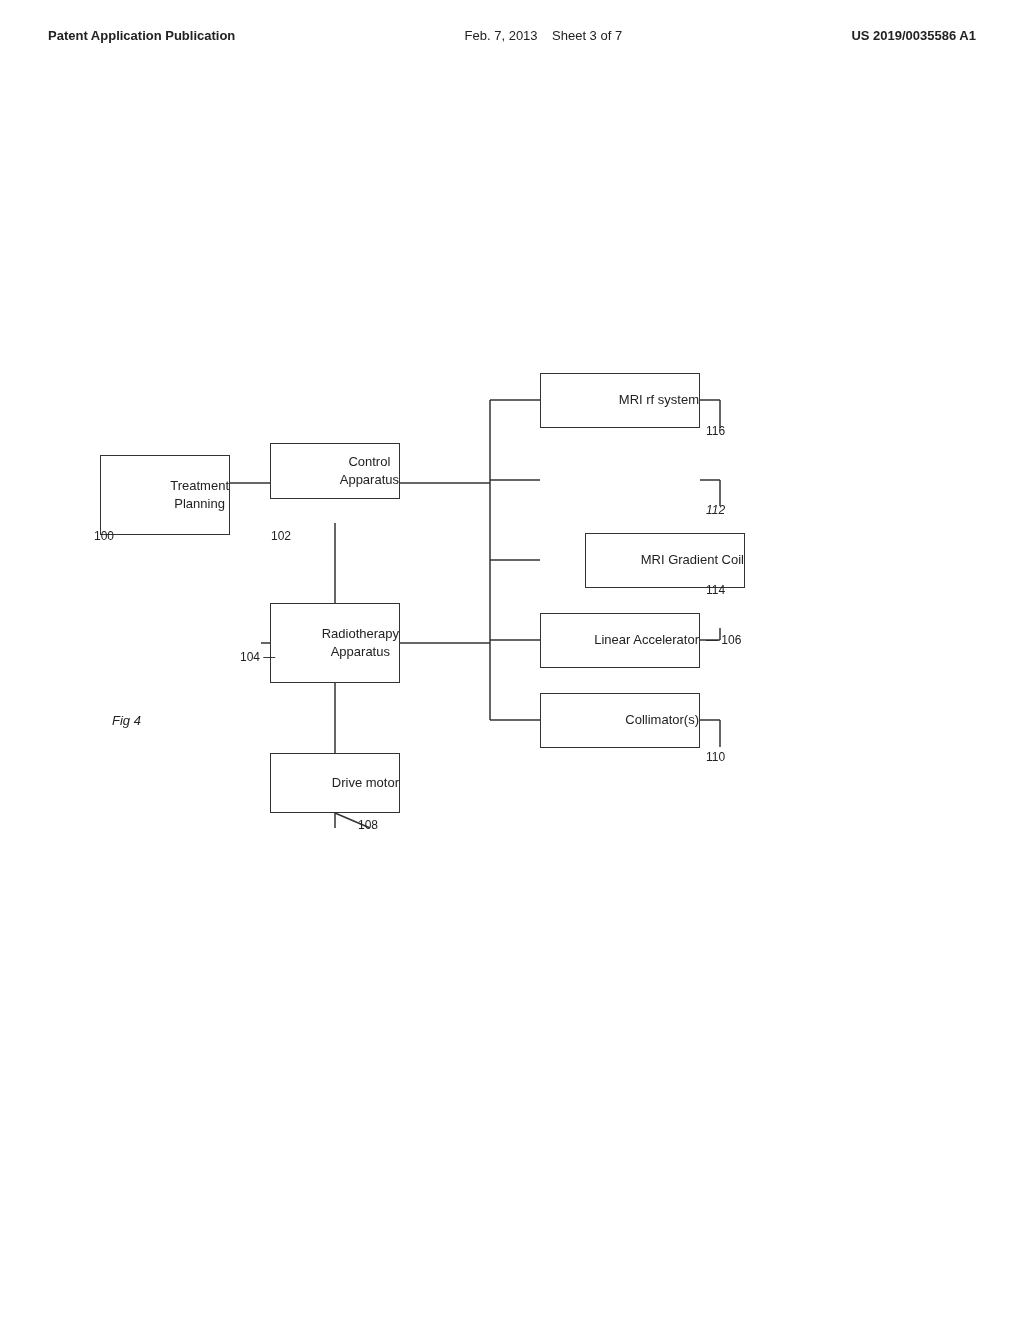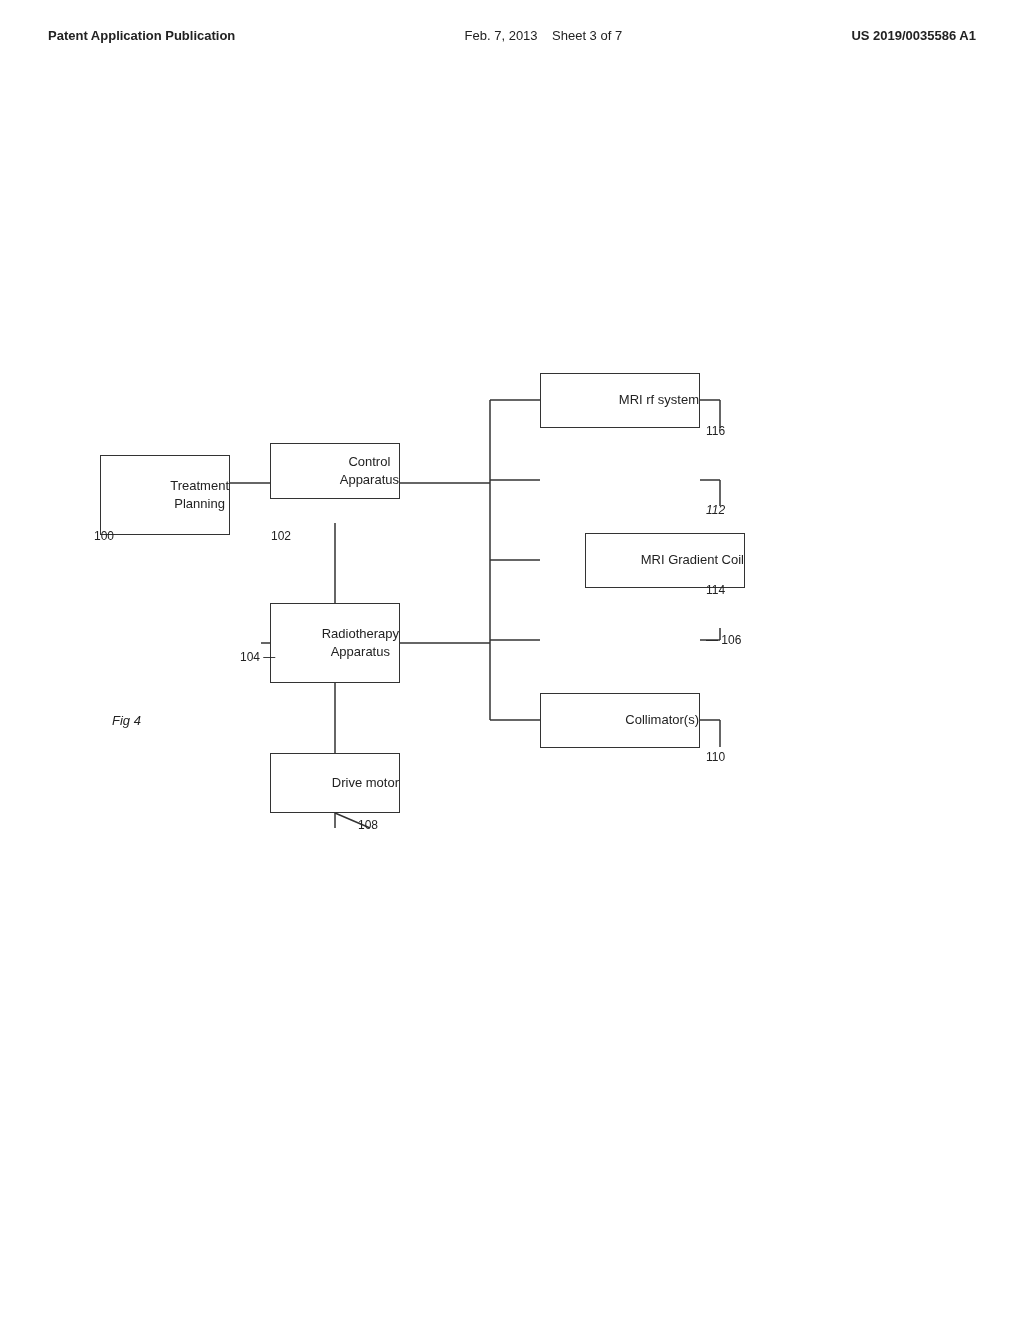--- a/index.html
+++ b/index.html
@@ -150,20 +150,23 @@
 
   <div class="box" style="left:540px; top:320px; width:160px; height:55px;">
     <span>MRI rf system</span>
   </div>
 
 
   <div class="box" style="left:540px; top:480px; width:160px; height:55px;margin-left:45px;">
     <span>MRI Gradient Coil</span>
   </div>
 
+  <div class="box" style="left:540px; top:560px; width:160px; height:55px;">
+    <span>Linear Accelerator</span>
+  </div>
 
   <div class="box" style="left:540px; top:640px; width:160px; height:55px;">
     <span>Collimator(s)</span>
   </div>
 
   <div class="label" style="left:94px; top:476px;">100</div>
 
   <div class="label" style="left:271px; top:476px;">102</div>
 
   <div class="label" style="left:240px; top:597px;">104 —</div>

